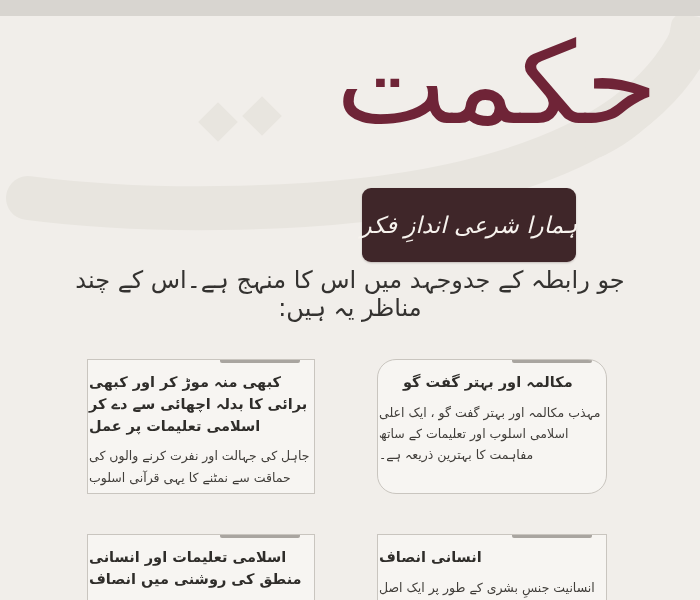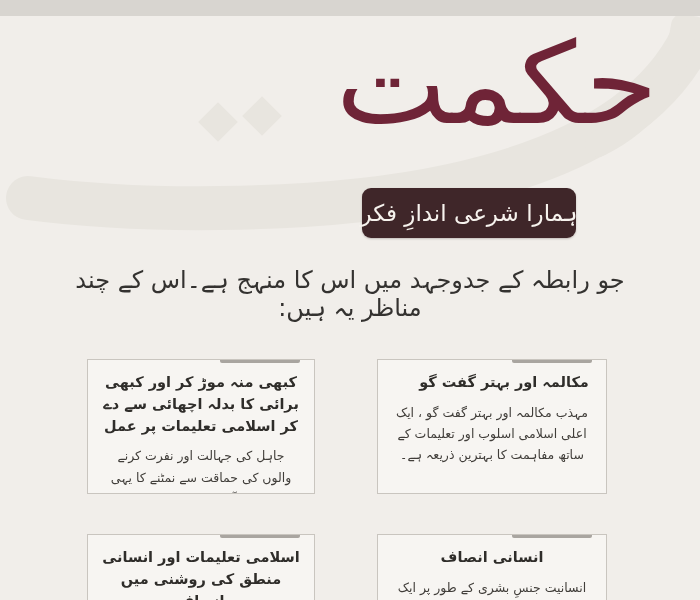--- a/index.html
+++ b/index.html
@@ -19,64 +19,65 @@
   .main-title{
     position:absolute;top:-8px;right:42px;
     font-size:118px;line-height:1.3;
     color:var(--accent_maroon,#6f2437);
     direction:rtl;
     transform:scaleY(.96);
     white-space:nowrap;
   }
   .subtitle-badge{
     position:absolute;top:172px;left:362px;
-    width:214px;height:50px;
+    width:214px;height:74px;
     background:var(--badge_background,#3f2629);
     border-radius:9px;
     display:flex;align-items:center;justify-content:center;
     box-shadow:0 1px 2px rgba(60,40,40,.25);
+    font-style:italic;
   }
   .subtitle-badge span{
     color:var(--badge_text,#f7f3ee);
     font-size:23px;
     direction:rtl;
     white-space:nowrap;
   }
   .intro-line{
     position:absolute;top:250px;left:55px;right:55px;
     text-align:center;
     direction:rtl;
     font-size:24px;
     color:var(--text,#343230);
   }
   .card{
     position:absolute;
     background:var(--card_background,#f7f5f2);
     border:1px solid var(--card_border,#c9c5bf);
-    padding:12px 13px 8px;
+    padding:12px 1px 8px;
     direction:rtl;
-    text-align:center;
+    text-align:left;
     overflow:hidden;
   }
   .card-tab{
     position:absolute;top:-4px;right:14px;
     width:80px;height:7px;
     background:var(--card_tab,#a9a5a0);
     border-radius:2px;
   }
   .card-title{
     font-size:14.5px;font-weight:600;
     color:#2f2d2a;line-height:1.5;
     margin:0 0 8px 0;
   }
   .card-body{
     font-size:12.5px;color:#413e3a;
     line-height:1.7;margin:0;
   }
-  .card-1{left:377px;top:343px;width:230px;height:135px;}
+  .card-1{left:377px;top:343px;width:230px;height:135px;border-radius:19px;}
   .card-1 .card-title{padding-left:24px;}
   .card-2{left:87px; top:343px;width:228px;height:135px;}
   .card-3{left:377px;top:518px;width:230px;height:135px;}
   .card-4{left:87px; top:518px;width:228px;height:135px;}
 </style>
 </head>
 <body>
 
 <div class="page">
 

